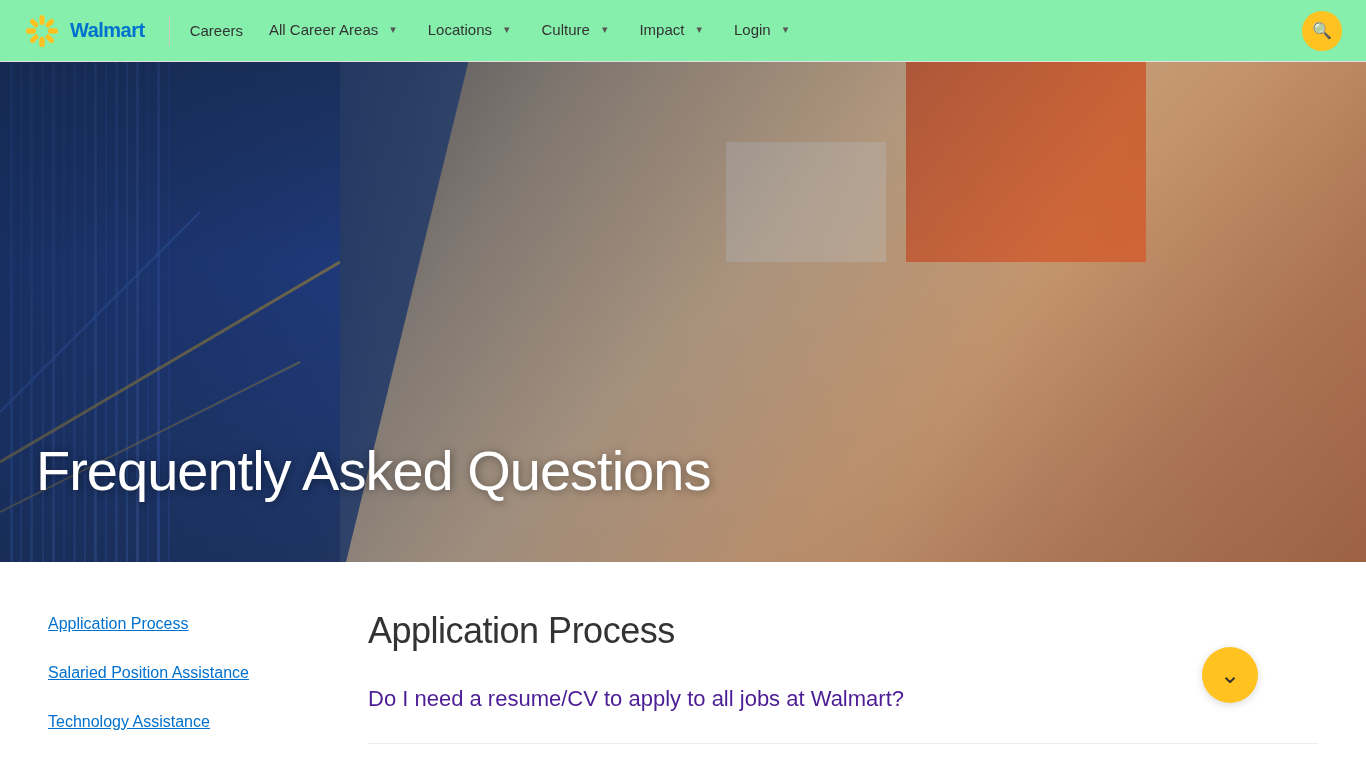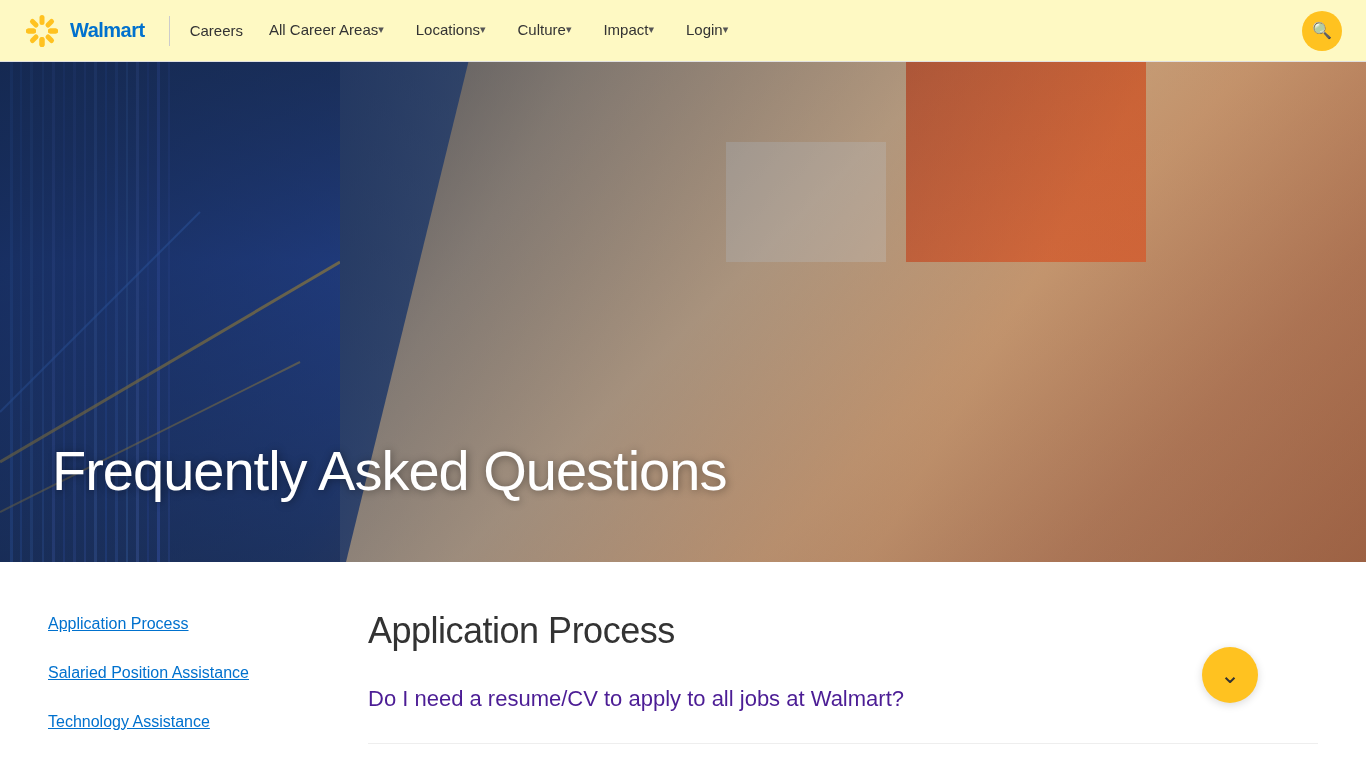--- a/index.html
+++ b/index.html
@@ -3,21 +3,21 @@
   <meta charset="utf-8">
   <style>
     * { margin: 0; padding: 0; box-sizing: border-box; }
     body { font-family: 'Bogle', Arial, sans-serif; width: 1366px; overflow-x: hidden; background: #fff; }
 
     
     header {
       display: flex;
       align-items: center;
       height: 62px;
-      background: #fef9c3;
+      background: #86efac;
       border-bottom: 1px solid #e0e0e0;
       padding: 0 24px;
       position: relative;
       z-index: 10;
     }
     .header-logo {
       display: flex;
       align-items: center;
       gap: 10px;
       margin-right: 24px;
@@ -46,21 +46,21 @@
     }
     nav {
       display: flex;
       align-items: center;
       gap: 4px;
       flex: 1;
     }
     .nav-item {
       display: flex;
       align-items: center;
-      gap: 0;
+      gap: 12px;
       padding: 0 14px;
       height: 58px;
       font-size: 15px;
       color: #333;
       cursor: pointer;
       font-weight: 500;
       white-space: nowrap;
       border-bottom: 2px solid transparent;
     }
     .nav-chevron {
@@ -113,21 +113,21 @@
     .hero-bg-lines {
       position: absolute;
       left: 0;
       top: 0;
       width: 340px;
       height: 100%;
     }
     .hero-title {
       position: absolute;
       bottom: 60px;
-      left: 52px;
+      left: 36px;
       font-size: 56px;
       font-weight: 300;
       color: #fff;
       letter-spacing: -1px;
       line-height: 1.1;
       text-shadow: 1px 1px 8px rgba(0,0,0,0.4);
     }
 
     
     .content-area {

